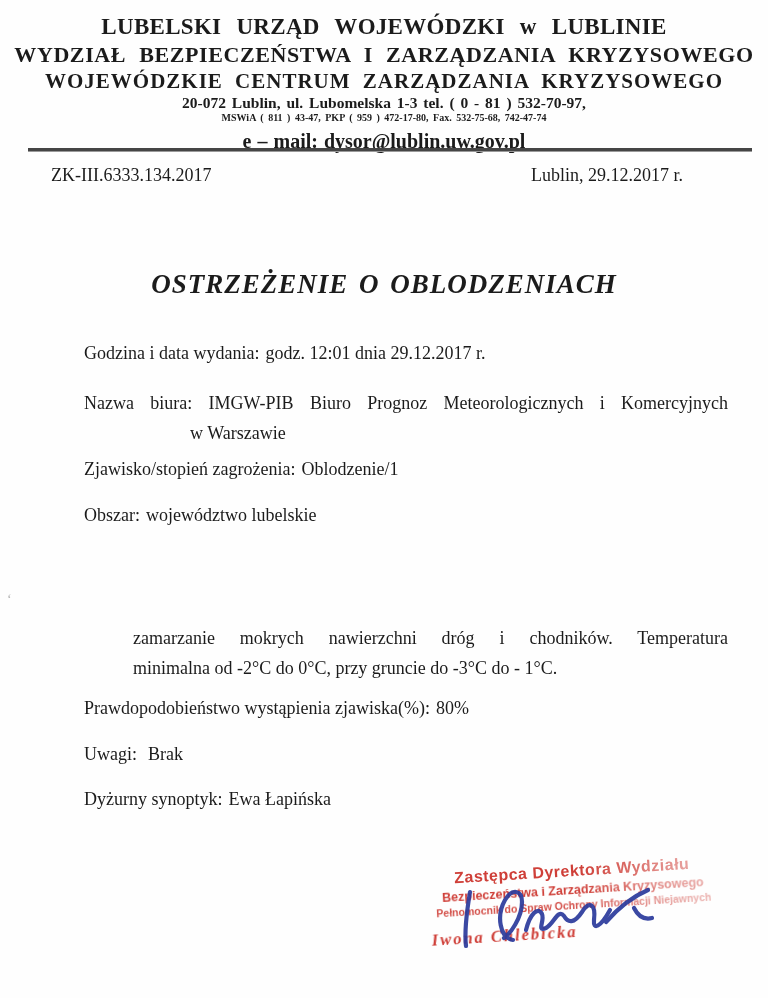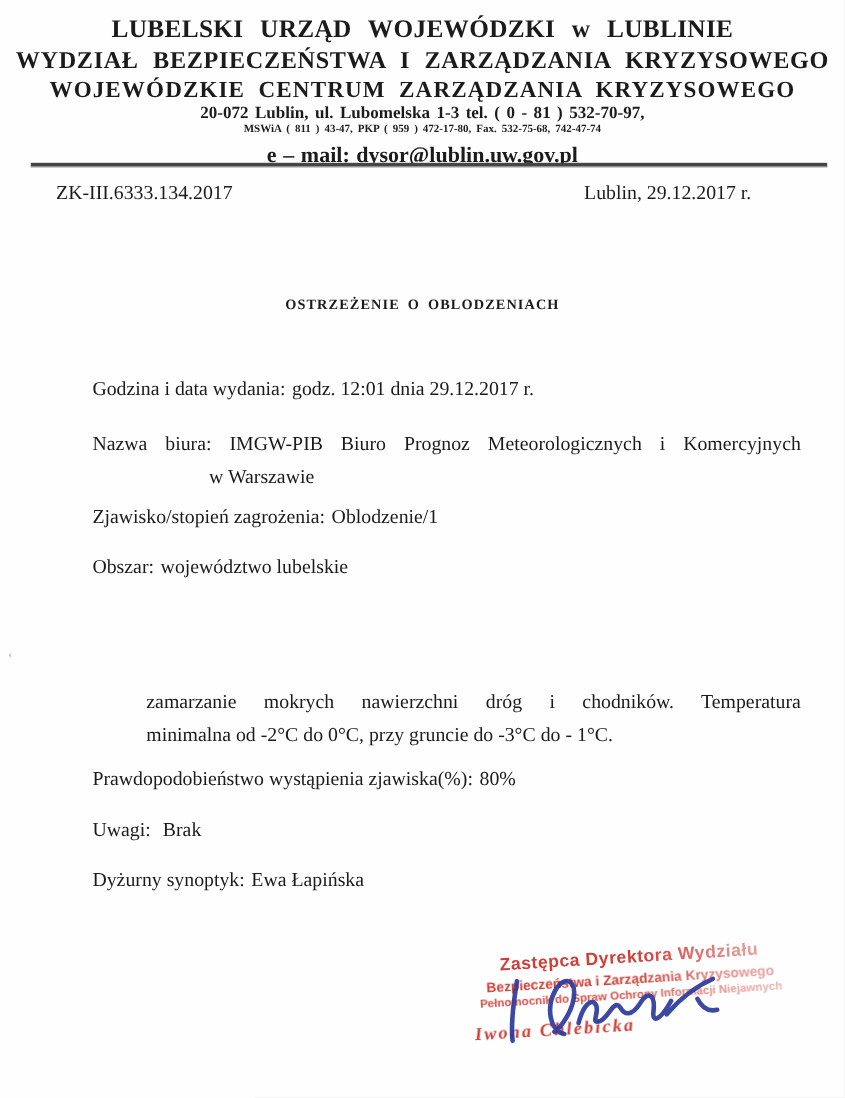--- a/index.html
+++ b/index.html
@@ -16,21 +16,21 @@
   .hdr2{top:42px;font-size:22px;font-weight:bold;word-spacing:7px;letter-spacing:.6px;}
   .hdr3{top:69px;font-size:21px;font-weight:bold;word-spacing:6px;letter-spacing:1px;}
   .hdr4{top:94px;font-size:15.5px;font-weight:bold;word-spacing:2px;}
   .hdr5{top:112px;font-size:10px;font-weight:bold;word-spacing:2px;}
   .hdr6{top:130px;font-size:20px;font-weight:bold;word-spacing:1px;}
   .rule{top:148px;left:28px;width:724px;height:3px;background:#454545;border-bottom:1px solid #9a9a9a;}
   
   .refnum{top:165px;left:40px;font-size:18px;margin-left:11px;}
   .refdate{top:165px;left:531px;font-size:18px;}
   
-  .doctitle{top:269px;font-size:13px;font-weight:bold;letter-spacing:1px;word-spacing:3px;}
+  .doctitle{top:269px;font-size:27px;font-weight:bold;letter-spacing:1px;word-spacing:3px;font-style:italic;}
   
   .line{font-size:18px;line-height:22px;}
   .lab{font-weight:normal;margin-left:44px;}
   .val{margin-left:6px;}
   .just{text-align:justify;text-align-last:justify;-moz-text-align-last:justify;}
   .w-full{left:40px;width:688px;}
   .smudge{color:#b5b5b5;font-size:14px;}
   
   .stamp{
     left:418px;top:856px;width:312px;height:104px;

